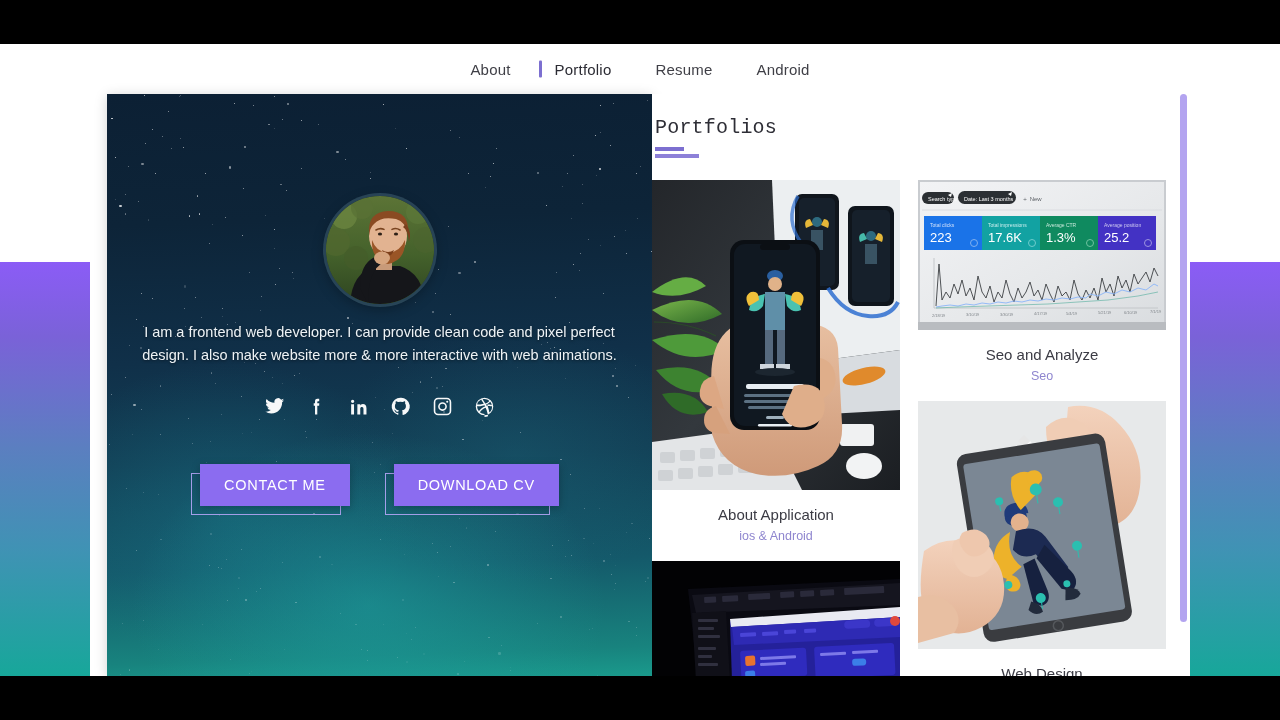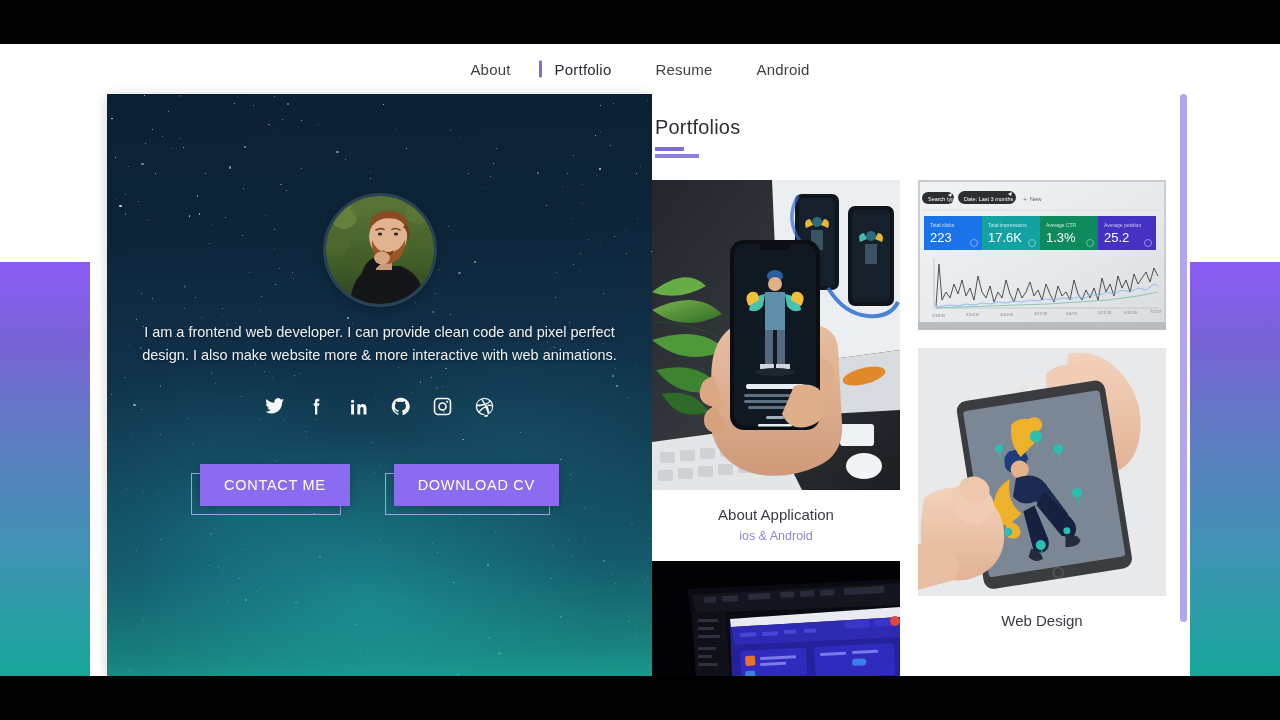--- a/index.html
+++ b/index.html
@@ -116,21 +116,21 @@
     color: #ffffff; font-size: 14.5px; letter-spacing: .7px;
     padding: 13px 24px; text-align: center; white-space: nowrap;
     box-shadow: 0 2px 8px rgba(0,0,0,.25);
   }
 
   
   #portfolio {
     position: absolute; left: 562px; top: 0; width: 538px; height: 582px;
     background: #ffffff; overflow: hidden;
   }
-  #pfHead { padding: 22px 0 0 3px; }
+  #pfHead { padding: 22px 0 0 3px; font-family: Liberation Mono, monospace; }
   #pfTitle { font-size: 20px; color: #2e2e36; font-weight: 400; letter-spacing: .2px; }
   #pfRule1 { margin-top: 8px; width: 29px; height: 3.5px; background: #7c6fd0; }
   #pfRule2 { margin-top: 3px; width: 44px; height: 4.5px; background: #8d80d8; }
 
   #pfGrid {
     position: absolute; left: 0; top: 86px; width: 538px; height: 496px;
     display: flex; gap: 18px;
   }
   .pf-col { width: 248px; display: flex; flex-direction: column; gap: 18px; }
   .pf-col.right { padding-top: 0px; }
@@ -834,20 +834,24 @@
                       <text x="82" y="136">3/30/19</text>
                       <text x="116" y="135">4/17/19</text>
                       <text x="148" y="135">5/4/19</text>
                       <text x="180" y="134">5/21/19</text>
                       <text x="206" y="134">6/10/19</text>
                       <text x="232" y="133">7/1/19</text>
                     </g>
                     <rect x="0" y="142" width="248" height="8" fill="#b9bcc0"></rect>
                   </svg>
                 </div>
+                <div class="pf-cap">
+                  <div class="pf-name">Seo and Analyze</div>
+                  <div class="pf-sub">Seo</div>
+                </div>
               </article>
 
               <article class="pf-card">
                 <div class="pf-thumb" style="height:248px">
                   <svg viewBox="0 0 248 248" preserveAspectRatio="xMidYMid slice">
                     <defs>
                       <linearGradient id="skinT" x1="0" y1="0" x2="0" y2="1">
                         <stop offset="0%" stop-color="#f3d2bc"></stop>
                         <stop offset="100%" stop-color="#e2b294"></stop>
                       </linearGradient>

